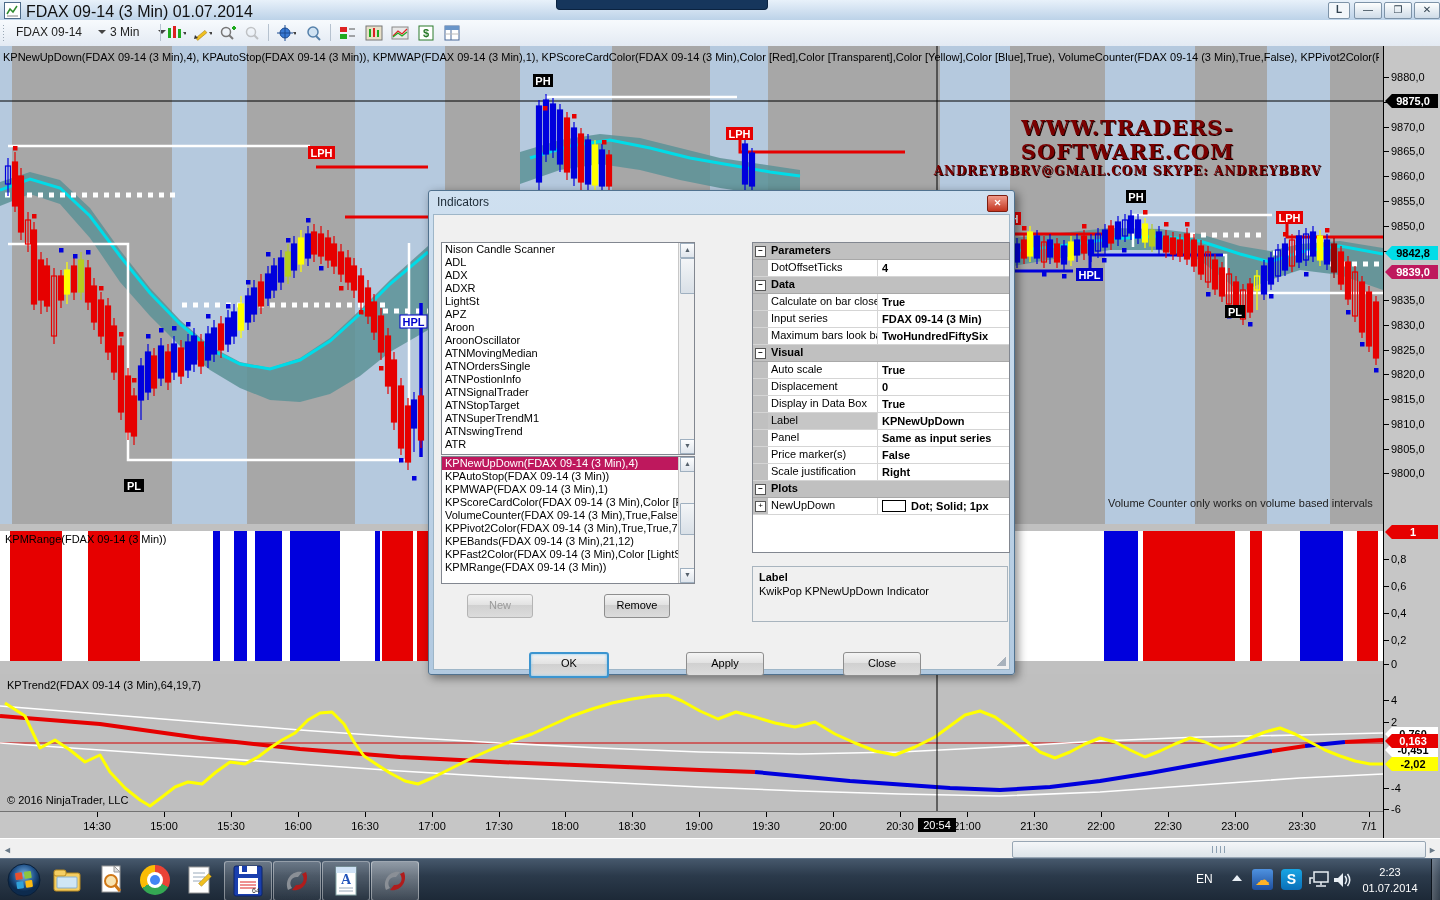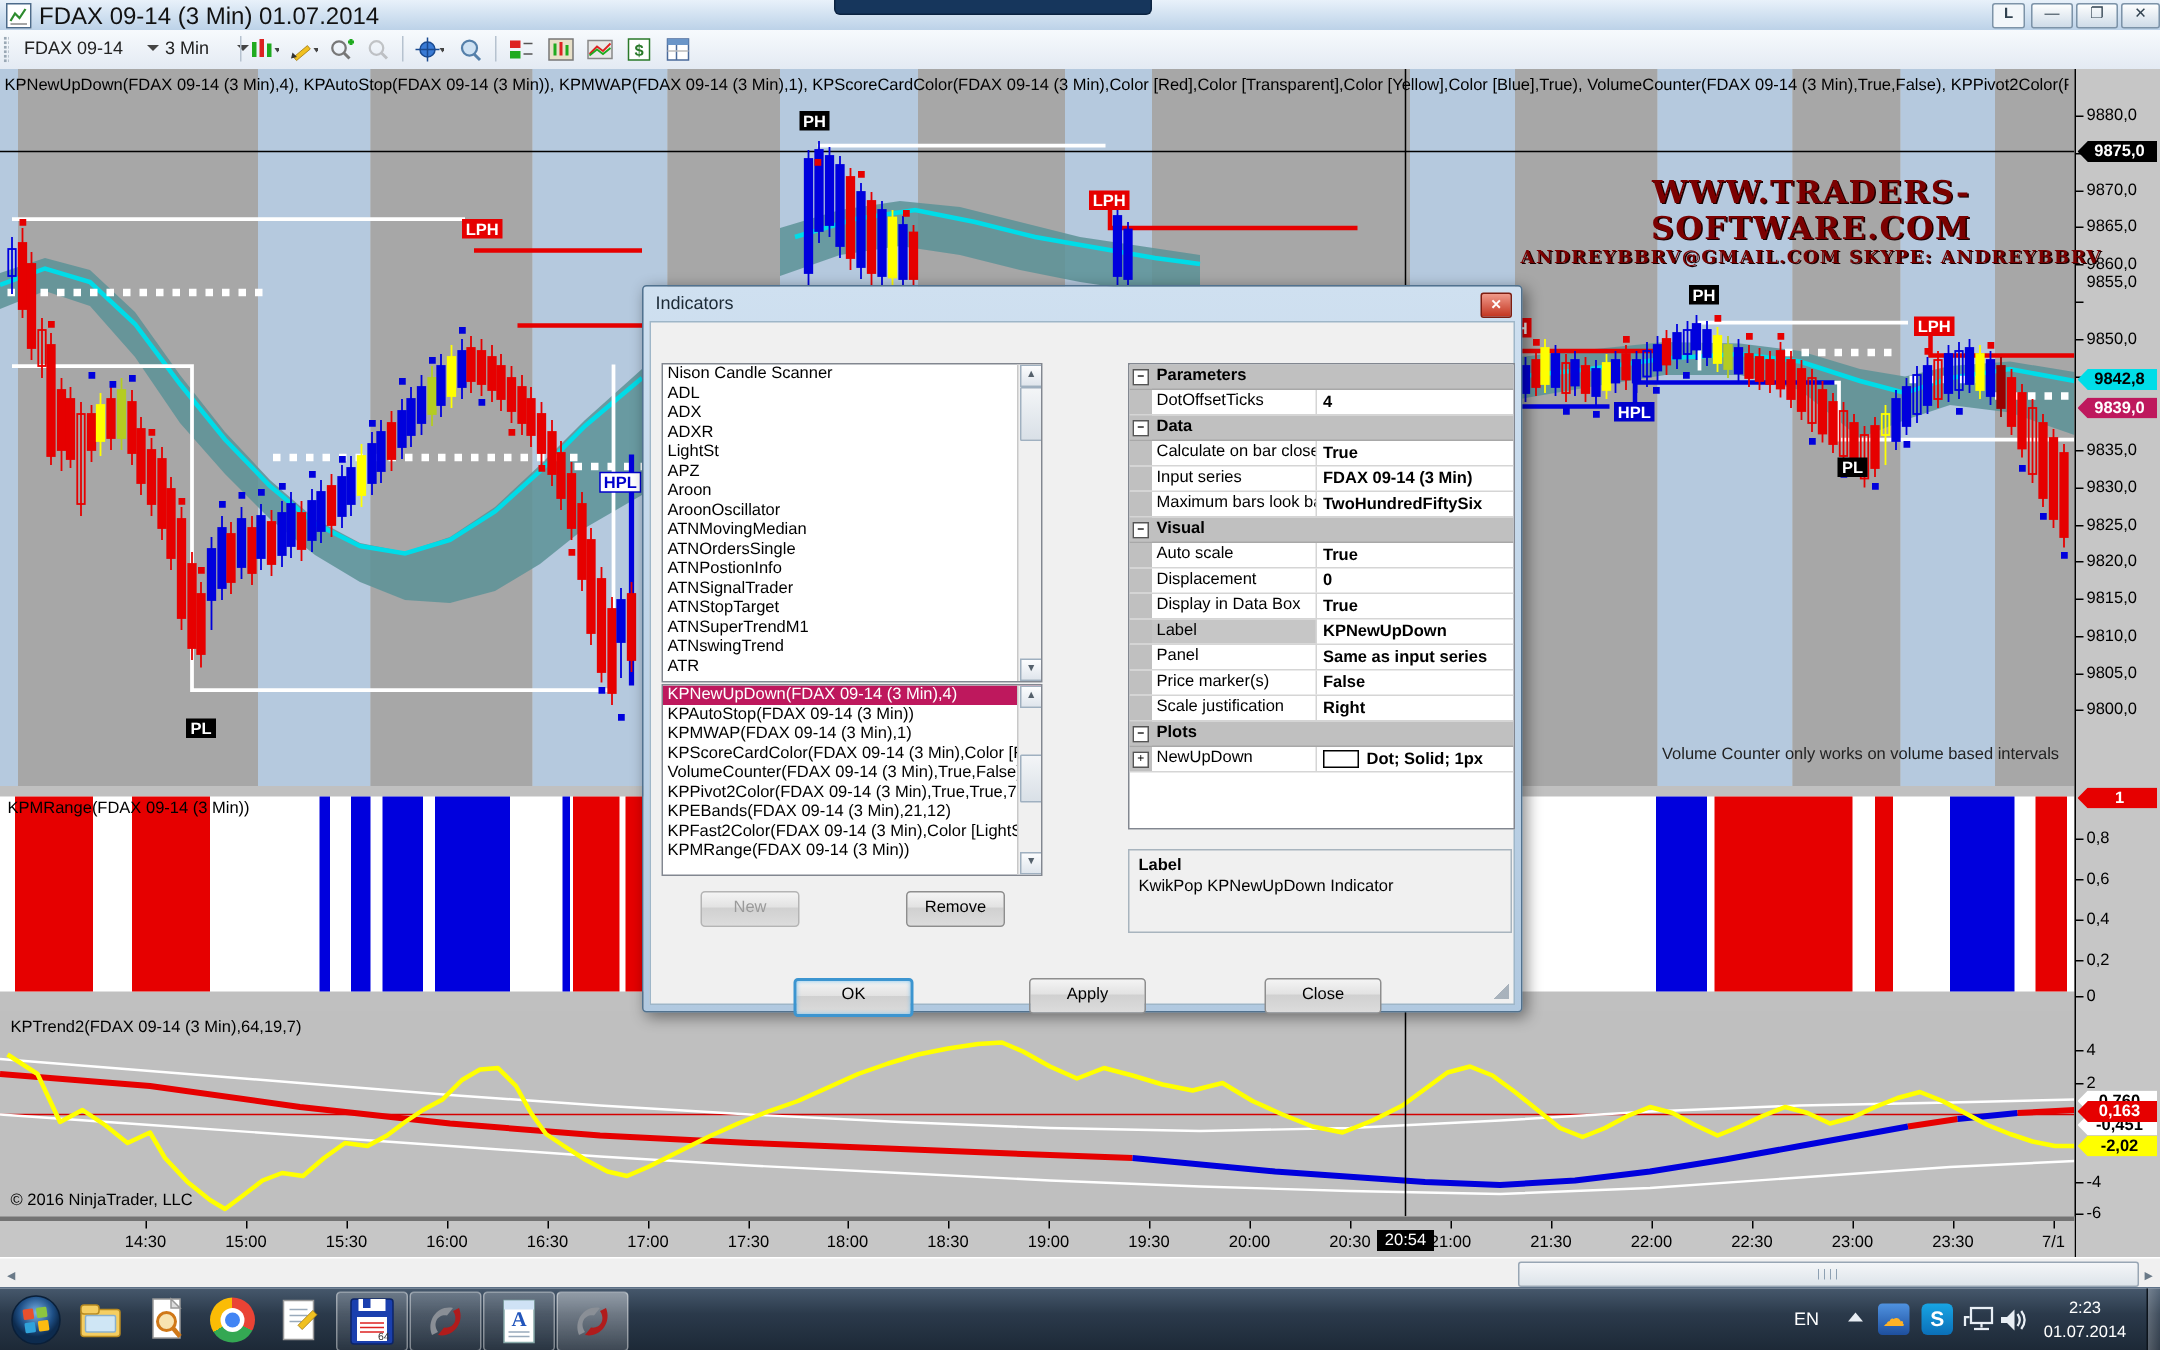--- a/index.html
+++ b/index.html
@@ -27,21 +27,21 @@
     background-image:radial-gradient(#9aa8b5 1px,transparent 1px);background-size:3px 3px;}
   .tb-drop{position:absolute;top:3px;height:19px;font-size:12px;color:#222;padding:2px 14px 0 6px;}
   .tb-drop .car{position:absolute;right:2px;top:7px;width:0;height:0;border-left:4px solid transparent;
     border-right:4px solid transparent;border-top:4px solid #444;}
   .tb-sep{position:absolute;top:4px;width:1px;height:17px;background:#b6c2cf;}
   .tb-ic{position:absolute;top:4px;width:20px;height:18px;}
   
   #indicator-line{position:absolute;left:3px;top:51px;width:1376px;height:15px;font-size:11px;
     color:#000;white-space:nowrap;overflow:hidden;z-index:5;}
   #main-svg{position:absolute;left:0;top:46px;z-index:1;}
-  #watermark{position:absolute;left:1000px;top:116px;width:415px;text-align:center;z-index:6;
+  #watermark{position:absolute;left:920px;top:116px;width:415px;text-align:center;z-index:6;
     font-family:"DejaVu Serif",serif;color:#7b0000;text-shadow:1px 1px 0 #1a0000;}
   #wm1{font-size:21px;font-weight:bold;letter-spacing:1px;line-height:24px;}
   #wm2{font-size:12px;font-weight:bold;letter-spacing:1px;}
   #volume-note{position:absolute;left:1108px;top:497px;font-size:11px;color:#222;z-index:6;}
   
   #axis-col{position:absolute;left:1383px;top:46px;width:57px;height:792px;background:#c6c6c6;
     border-left:1px solid #000;z-index:2;}
   .ax-tick{position:absolute;left:0;width:5px;height:1px;background:#000;}
   .ax-lbl{position:absolute;left:7px;font-size:11px;color:#000;}
   .ax-tag{position:absolute;left:1px;width:53px;height:14px;font-size:11px;font-weight:bold;
@@ -49,21 +49,21 @@
     padding-left:3px;box-sizing:border-box;}
   
   #range-panel{position:absolute;left:0;top:531px;width:1383px;height:130px;background:#fff;z-index:1;}
   .stripe{position:absolute;top:0;height:130px;}
   #range-label{position:absolute;left:5px;top:533px;font-size:11px;color:#000;z-index:5;}
   #trend-svg{position:absolute;left:0;top:674px;z-index:1;}
   #trend-label{position:absolute;left:7px;top:679px;font-size:11px;color:#000;z-index:5;}
   #copyright{position:absolute;left:7px;top:794px;font-size:11px;color:#000;z-index:5;}
   
   #time-axis{position:absolute;left:0;top:811px;width:1383px;height:27px;background:#c6c6c6;
-    border-top:3px solid #737373;z-index:2;}
+    border-top:1px solid #737373;z-index:2;}
   .t-tick{position:absolute;top:0;width:1px;height:5px;background:#000;}
   .t-lbl{position:absolute;top:8px;width:44px;text-align:center;font-size:11px;color:#000;}
   #time-highlight{position:absolute;top:6px;width:38px;height:14px;background:#000;color:#fff;
     font-size:11px;text-align:center;line-height:14px;z-index:3;}
   #hscroll{position:absolute;left:0;top:838px;width:1440px;height:20px;background:#f0f0f0;
     border-top:1px solid #fff;z-index:2;}
   #hthumb{position:absolute;left:1012px;top:2px;width:412px;height:15px;border:1px solid #98a6b4;
     border-radius:2px;background:linear-gradient(#f4f6f8,#dde4ea);}
   #hthumb .grip{position:absolute;left:50%;top:4px;width:14px;height:7px;margin-left:-7px;
     background-image:linear-gradient(90deg,#8da0b2 1px,transparent 1px);background-size:4px 7px;}
@@ -617,21 +617,21 @@
       <div class="ax-lbl" style="top: 25px;">9880,0</div>
       <div class="ax-tick" style="top: 56px;"></div>
       <div class="ax-lbl" style="top: 50px;">9875,0</div>
       <div class="ax-tick" style="top: 81px;"></div>
       <div class="ax-lbl" style="top: 75px;">9870,0</div>
       <div class="ax-tick" style="top: 105px;"></div>
       <div class="ax-lbl" style="top: 99px;">9865,0</div>
       <div class="ax-tick" style="top: 130px;"></div>
       <div class="ax-lbl" style="top: 124px;">9860,0</div>
       <div class="ax-tick" style="top: 155px;"></div>
-      <div class="ax-lbl" style="top: 136px;">9855,0</div>
+      <div class="ax-lbl" style="top: 149px;">9855,0</div>
       <div class="ax-tick" style="top: 180px;"></div>
       <div class="ax-lbl" style="top: 174px;">9850,0</div>
       <div class="ax-tick" style="top: 205px;"></div>
       <div class="ax-lbl" style="top: 199px;">9845,0</div>
       <div class="ax-tick" style="top: 254px;"></div>
       <div class="ax-lbl" style="top: 248px;">9835,0</div>
       <div class="ax-tick" style="top: 279px;"></div>
       <div class="ax-lbl" style="top: 273px;">9830,0</div>
       <div class="ax-tick" style="top: 304px;"></div>
       <div class="ax-lbl" style="top: 298px;">9825,0</div>

